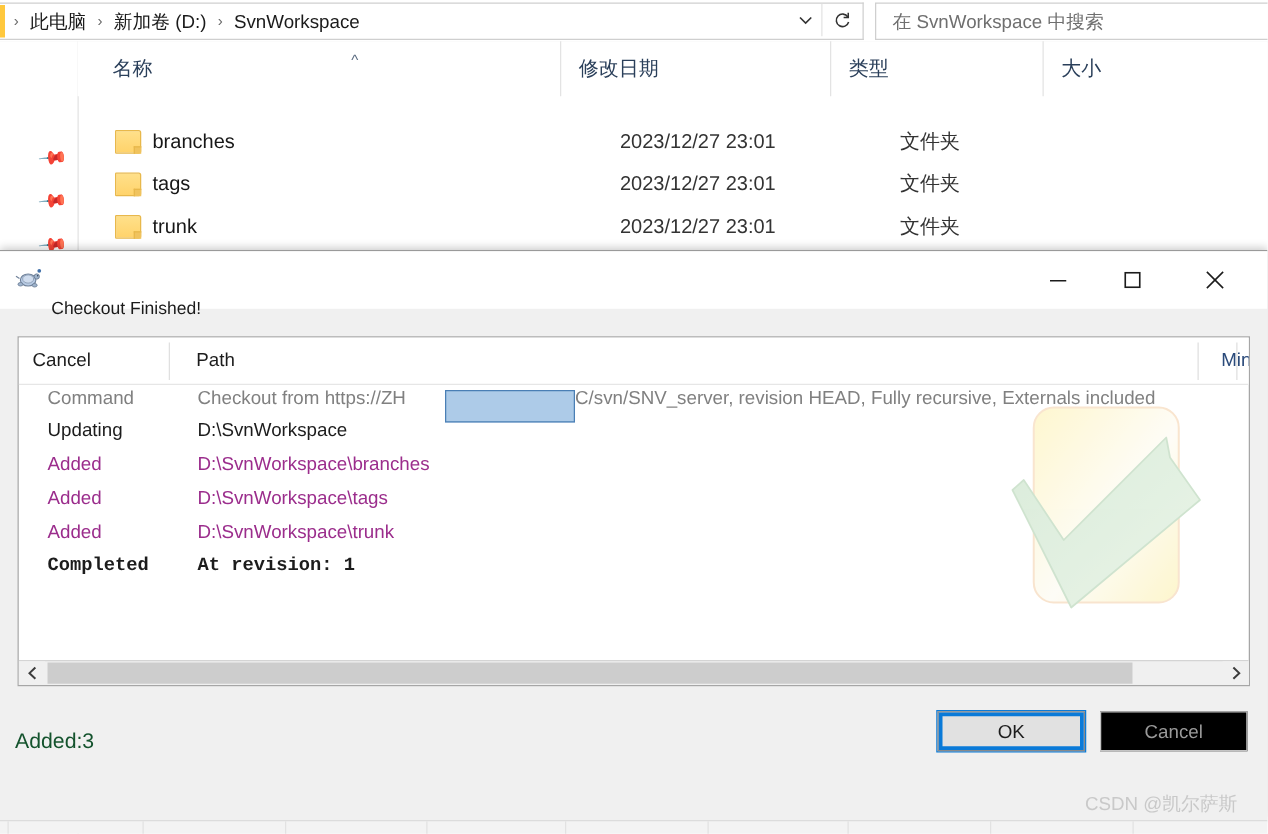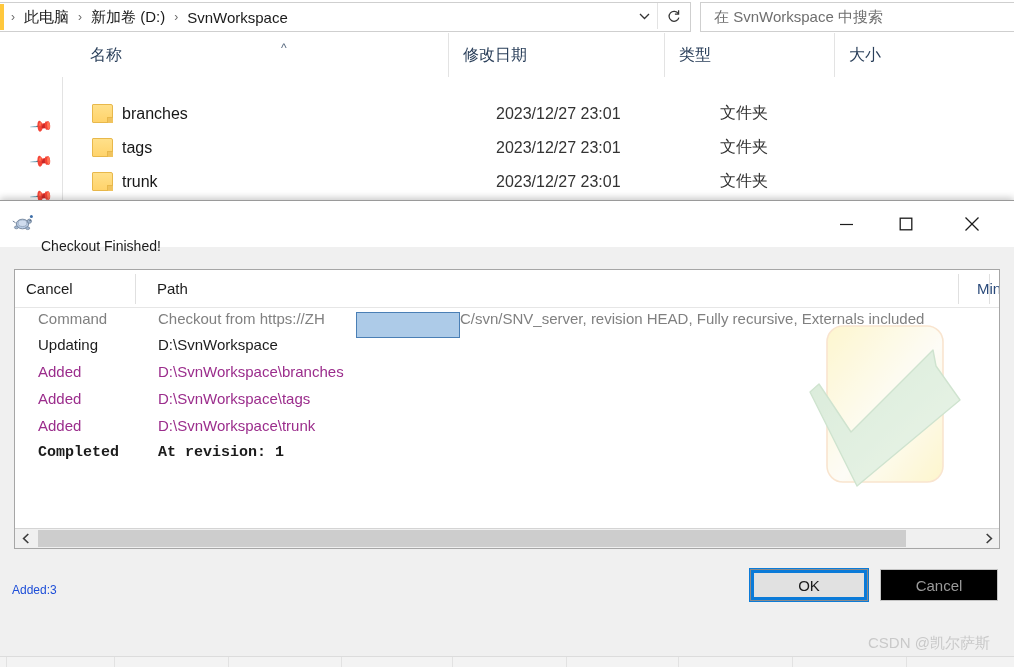--- a/index.html
+++ b/index.html
@@ -206,21 +206,21 @@
   .hs-left { left: 0; }
   .hs-right { right: 0; }
   .hs-thumb {
     position: absolute; left: 23px; top: 1px;
     width: 868px; height: 17px; background: #cdcdcd;
   }
 
   
   .dlg-status {
     position: absolute; left: 12px; top: 382px;
-    font-size: 12px; color: #1d4ed8;
+    font-size: 17px; color: #14532d;
   }
   .btn {
     position: absolute; top: 368px; width: 118px; height: 32px;
     font-size: 15px; color: #1c1c1c;
     display: flex; align-items: center; justify-content: center;
     box-sizing: border-box;
   }
   .btn-ok {
     left: 750px;
     background: #e1e1e1;

